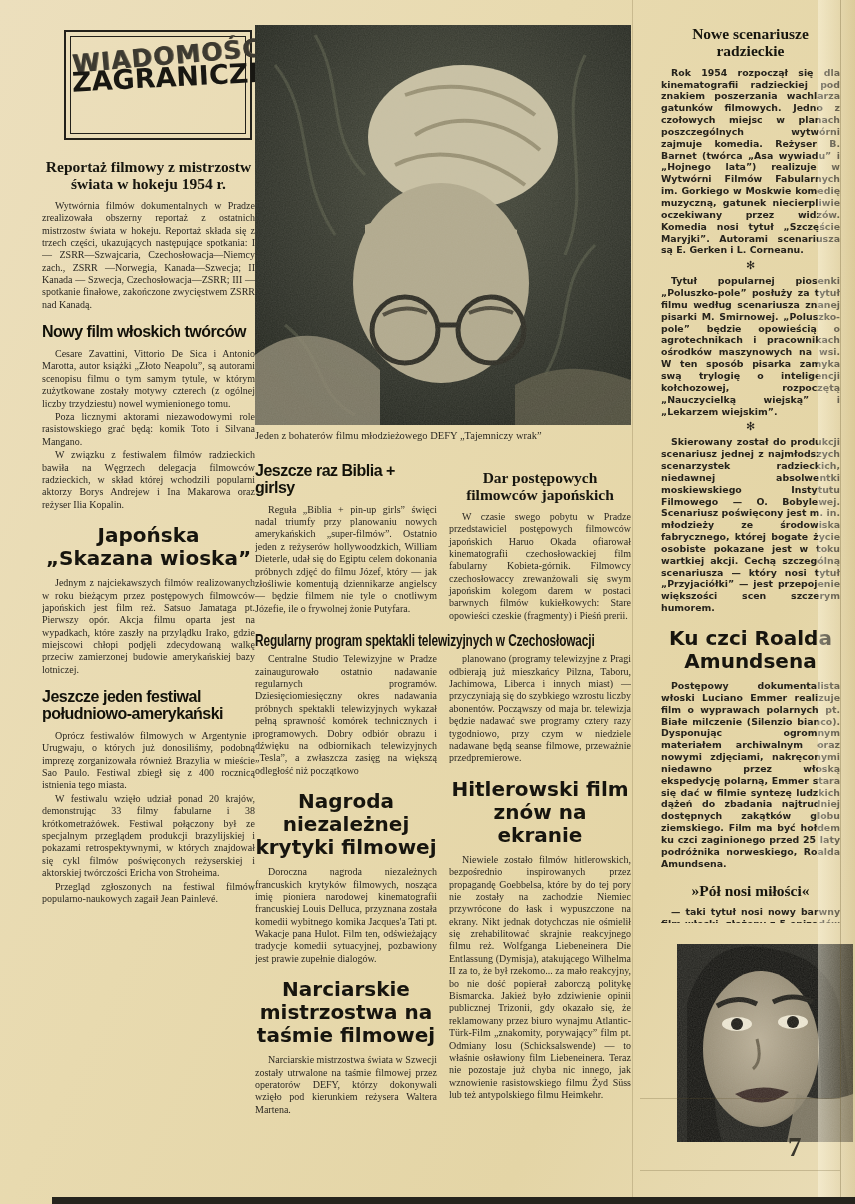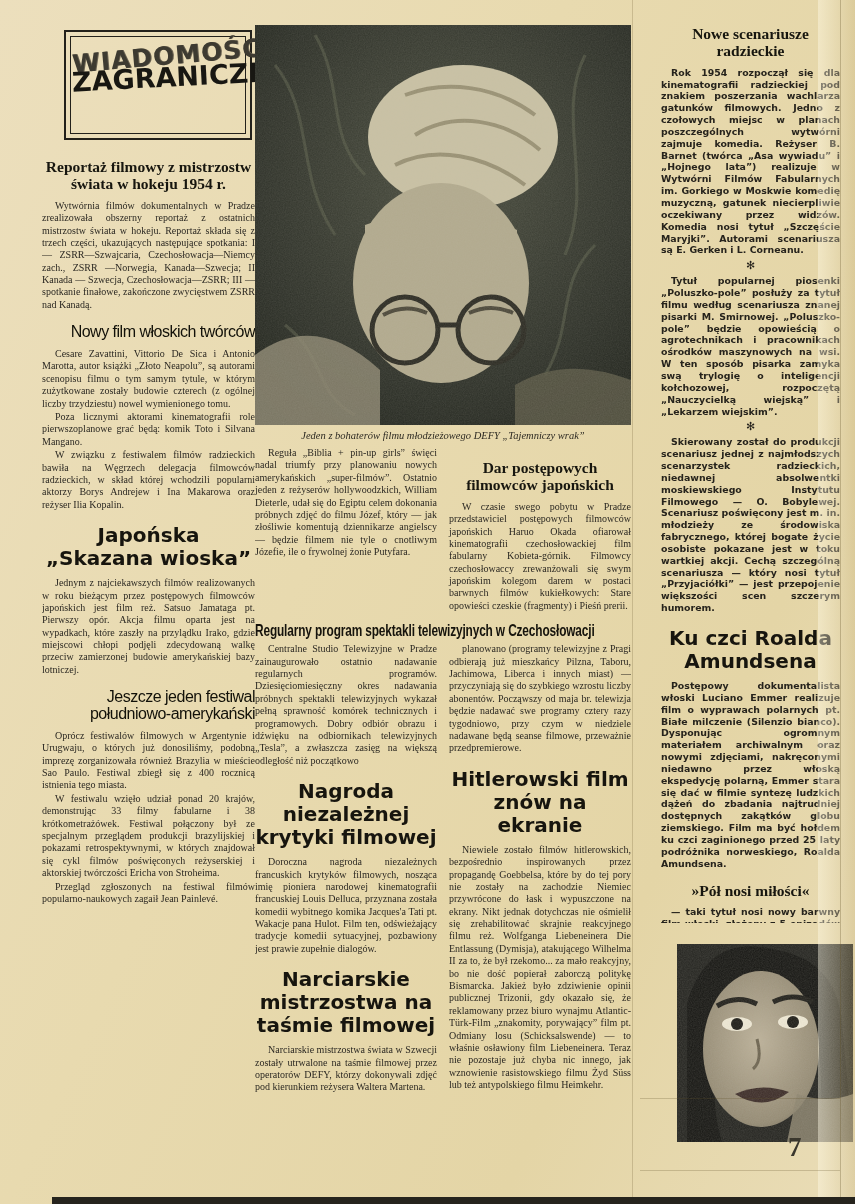--- a/index.html
+++ b/index.html
@@ -23,40 +23,40 @@
   .masthead{border:2px solid #23211b;outline:1px solid #23211b;outline-offset:-7px;
             width:178px;height:96px;margin:4px 0 18px 22px;padding:10px 0 0 6px;
             font-family:"DejaVu Sans",sans-serif;font-weight:900;}
   .m1{font-size:25px;letter-spacing:1px;color:#3d3a31;transform:rotate(-5deg);
       text-shadow:1px 0 #6b6352;}
   .m2{font-size:27px;letter-spacing:0;color:#181712;transform:rotate(-3deg);margin-top:-9px;}
 
   
   .h-serif{font-family:"Liberation Serif",serif;font-weight:bold;text-align:center;
            font-size:15.5px;line-height:1.12;margin:12px 2px 7px;color:#17160f;}
-  .h-black{font-family:"Liberation Sans",sans-serif;font-weight:400;text-align:right;
+  .h-black{font-family:"Liberation Sans",sans-serif;font-weight:700;text-align:left;
            font-size:16px;letter-spacing:-.5px;line-height:1.05;margin:13px 0 7px;color:#121109;}
   .h-round{font-family:"DejaVu Sans",sans-serif;font-weight:bold;text-align:center;
            font-size:20px;line-height:1.15;margin:13px 0 7px;color:#17150e;}
   .banner{text-align:left;margin:2px 0 6px;height:22px;overflow:visible;}
   .banner-inner{display:inline-block;white-space:nowrap;transform:scaleX(.72);
                 transform-origin:0 50%;font-family:"Liberation Sans",sans-serif;
                 font-weight:800;font-size:16.5px;color:#15130c;letter-spacing:-.2px;}
 
   
   .p{margin:0 0 1px;text-indent:13px;text-align:justify;font-size:10px;line-height:1.24;
      hyphens:auto;color:#2b2822;}
   .col-right .p{font-family:"DejaVu Sans",sans-serif;font-weight:700;font-size:9.4px;
                 line-height:1.26;color:#26231c;text-indent:10px;}
   .star-line{text-align:center;font-size:11px;margin:3px 0;color:#26231c;}
 
   
   .photo-boy{margin:0;line-height:0;}
   .photo-boy svg{display:block;}
-  .caption{font-style:italic;font-size:10.5px;text-align:center;margin:5px 0 6px;color:#2d2a22;}
+  .caption{font-size:10.5px;text-align:left;margin:5px 0 16px;color:#2d2a22;}
   .two-col{display:flex;gap:12px;}
   .ccol{width:182px;flex:0 0 182px;}
 
   .photo-woman{position:absolute;left:637px;top:928px;width:176px;height:198px;line-height:0;}
   .pagenum{position:absolute;left:788px;top:1132px;font-family:"Liberation Serif",serif;
            font-size:27px;font-weight:bold;color:#3a372d;}
 </style>
 </head>
 <body>
 
@@ -68,22 +68,22 @@
       <div class="m2">ZAGRANICZNE</div>
     </div>
 
     <article>
       <h2 class="h-serif">Reportaż filmowy z mistrzostw świata w hokeju 1954 r.</h2>
       <p class="p">Wytwórnia filmów dokumentalnych w Pradze zrealizowała obszerny reportaż z ostatnich mistrzostw świata w hokeju. Reportaż składa się z trzech części, ukazujących następujące spotkania: I — ZSRR—Szwajcaria, Czechosłowacja—Niemcy zach., ZSRR —Norwegia, Kanada—Szwecja; II Kanada — Szwecja, Czechosłowacja—ZSRR; III — spotkanie finałowe, zakończone zwycięstwem ZSRR nad Kanadą.</p>
     </article>
 
     <article>
       <h2 class="h-black">Nowy film włoskich twórców</h2>
-      <p class="p">Cesare Zavattini, Vittorio De Sica i Antonio Marotta, autor książki „Złoto Neapolu”, są autorami scenopisu filmu o tym samym tytule, w którym zużytkowane zostały budowie czterech (z ogólnej liczby trzydziestu) nowel wymienionego tomu.</p>
-      <p class="p">Poza licznymi aktorami kinematografii role pierwszoplanowe grać będą: komik Toto i Silvana Mangano.</p>
+      <p class="p">Cesare Zavattini, Vittorio De Sica i Antonio Marotta, autor książki „Złoto Neapolu”, są autorami scenopisu filmu o tym samym tytule, w którym zużytkowane zostały motywy czterech (z ogólnej liczby trzydziestu) nowel wymienionego tomu.</p>
+      <p class="p">Poza licznymi aktorami niezawodowymi role rasistowskiego grać będą: komik Toto i Silvana Mangano.</p>
     </article>
 
     <article>
       <p class="p">W związku z festiwalem filmów radzieckich bawiła na Węgrzech delegacja filmowców radzieckich, w skład której wchodzili popularni aktorzy Borys Andrejew i Ina Makarowa oraz reżyser Ilia Kopalin.</p>
     </article>
 
     <article>
       <h2 class="h-round">Japońska „Skazana wioska”</h2>
       <p class="p">Jednym z najciekawszych filmów realizowanych w roku bieżącym przez postępowych filmowców japońskich jest film reż. Satsuo Jamataga pt. Pierwszy opór. Akcja filmu oparta jest na wypadkach, które zaszły na przylądku Irako, gdzie miejscowi chłopi podjęli zdecydowaną walkę przeciw zamierzonej budowie amerykańskiej bazy lotniczej.</p>
     </article>
@@ -134,20 +134,21 @@
         <path d="M0,330 Q60,285 125,345 L125,400 L0,400 Z" fill="#8b8570" opacity="0.85"></path>
         <path d="M260,360 Q310,330 376,355 L376,400 L260,400 Z" fill="#5c5a47" opacity="0.8"></path>
         <rect width="376" height="400" filter="url(#grain)" opacity="0.45"></rect>
       </svg>
     </figure>
     <figcaption class="caption">Jeden z bohaterów filmu młodzieżowego DEFY „Tajemniczy wrak”</figcaption>
 
     <div class="two-col">
       <div class="ccol">
         <article>
+          <h2 class="h-black" style="margin-top:6px">Jeszcze raz Biblia + girlsy</h2>
           <p class="p">Reguła „Biblia + pin-up girls” święci nadal triumfy przy planowaniu nowych amerykańskich „super-filmów”. Ostatnio jeden z reżyserów hollywoodzkich, William Dieterle, udał się do Egiptu celem dokonania próbnych zdjęć do filmu Józef, który — jak złośliwie komentują dziennikarze angielscy — będzie filmem nie tyle o cnotliwym Józefie, ile o frywolnej żonie Putyfara.</p>
         </article>
       </div>
       <div class="ccol">
         <article>
           <h2 class="h-serif" style="">Dar postępowych filmowców japońskich</h2>
           <p class="p">W czasie swego pobytu w Pradze przedstawiciel postępowych filmowców japońskich Haruo Okada ofiarował kinematografii czechosłowackiej film fabularny Kobieta-górnik. Filmowcy czechosłowaccy zrewanżowali się swym japońskim kolegom darem w postaci barwnych filmów kukiełkowych: Stare opowieści czeskie (fragmenty) i Pieśń prerii.</p>
         </article>
       </div>
     </div>
@@ -158,21 +159,21 @@
 
     <div class="two-col">
       <div class="ccol">
         <p class="p">Centralne Studio Telewizyjne w Pradze zainaugurowało ostatnio nadawanie regularnych programów. Dziesięciomiesięczny okres nadawania próbnych spektakli telewizyjnych wykazał pełną sprawność komórek technicznych i programowych. Dobry odbiór obrazu i dźwięku na odbiornikach telewizyjnych „Tesla”, a zwłaszcza zasięg na większą odległość niż początkowo</p>
         <article>
           <h2 class="h-round">Nagroda niezależnej krytyki filmowej</h2>
           <p class="p">Doroczna nagroda niezależnych francuskich krytyków filmowych, nosząca imię pioniera narodowej kinematografii francuskiej Louis Delluca, przyznana została komedii wybitnego komika Jacques'a Tati pt. Wakacje pana Hulot. Film ten, odświeżający tradycje komedii sytuacyjnej, pozbawiony jest prawie zupełnie dialogów.</p>
         </article>
         <article>
           <h2 class="h-round">Narciarskie mistrzostwa na taśmie filmowej</h2>
-          <p class="p">Narciarskie mistrzostwa świata w Szwecji zostały utrwalone na taśmie filmowej przez operatorów DEFY, którzy dokonywali zdjęć pod kierunkiem reżysera Waltera Martena.</p>
+          <p class="p">Narciarskie mistrzostwa świata w Szwecji zostały utrwalone na taśmie filmowej przez operatorów DEFY, którzy dokonywali wzięło pod kierunkiem reżysera Waltera Martena.</p>
         </article>
       </div>
       <div class="ccol">
         <p class="p">planowano (programy telewizyjne z Pragi odbierają już mieszkańcy Pilzna, Taboru, Jachimowa, Liberca i innych miast) — przyczyniają się do szybkiego wzrostu liczby abonentów. Począwszy od maja br. telewizja będzie nadawać swe programy cztery razy tygodniowo, przy czym w niedziele nadawane będą seanse filmowe, przeważnie przedpremierowe.</p>
         <article>
           <h2 class="h-round">Hitlerowski film znów na ekranie</h2>
           <p class="p">Niewiele zostało filmów hitlerowskich, bezpośrednio inspirowanych przez propagandę Goebbelsa, które by do tej pory nie zostały na zachodzie Niemiec przywrócone do łask i wypuszczone na ekrany. Nikt jednak dotychczas nie ośmielił się zrehabilitować skrajnie reakcyjnego filmu reż. Wolfganga Liebeneinera Die Entlassung (Dymisja), atakującego Wilhelma II za to, że był rzekomo... za mało reakcyjny, bo nie dość popierał zaborczą politykę Bismarcka. Jakież było zdziwienie opinii publicznej Trizonii, gdy okazało się, że reklamowany przez biuro wynajmu Atlantic-Türk-Film „znakomity, porywający” film pt. Odmiany losu (Schicksalswende) — to właśnie osławiony film Liebeneinera. Teraz nie pozostaje już chyba nic innego, jak wznowienie rasistowskiego filmu Żyd Süss lub też antypolskiego filmu Heimkehr.</p>
         </article>
       </div>
     </div>

